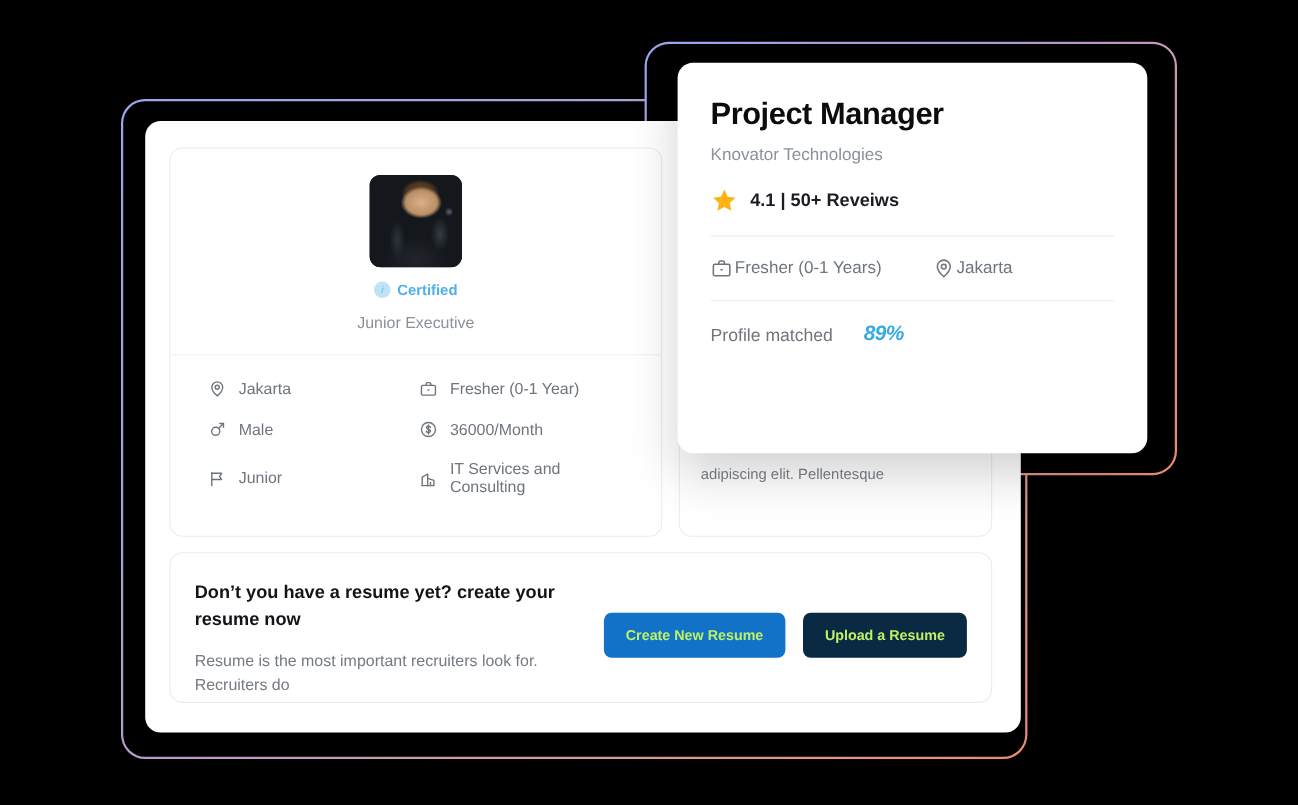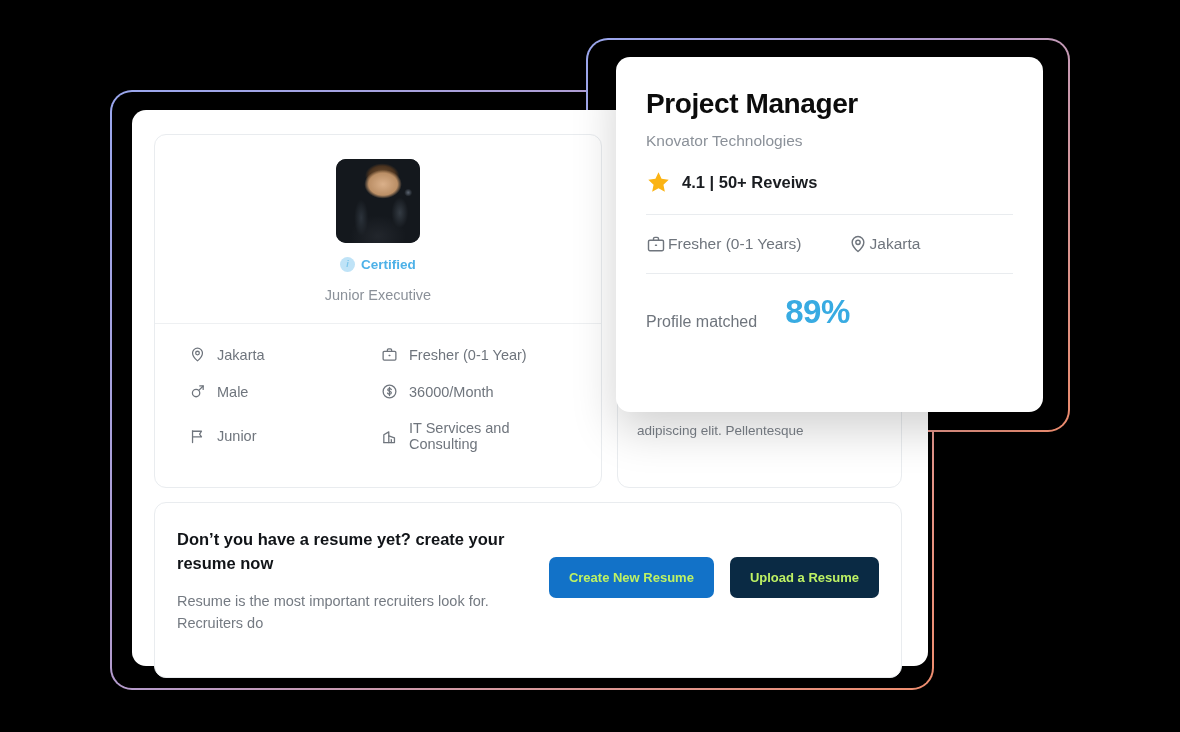--- a/index.html
+++ b/index.html
@@ -120,21 +120,21 @@
     position: absolute;
     left: 19px; top: 286px;
     width: 250px;
     font-size: 13.5px; line-height: 1.55; color: #7b8189;
   }
 
   
   .resume-card {
     position: absolute;
     left: 154px; top: 502px;
-    width: 748px; height: 176px;
+    width: 748px; height: 137px;
     background: #ffffff;
     border: 1px solid #e9ecef;
     border-radius: 12px;
     padding: 24px 22px;
   }
   .resume-title {
     font-size: 16.5px; font-weight: 800; color: #111418;
     line-height: 1.48; max-width: 370px;
   }
   .resume-sub {
@@ -179,21 +179,21 @@
   }
   .star { width: 25px; height: 25px; color: #fbb414; flex: 0 0 25px; }
   .star svg { display: block; width: 100%; height: 100%; }
   .rating-text { font-size: 16.5px; font-weight: 700; color: #1a1d21; }
   .hr { height: 1px; background: #e9ecef; margin: 19px 0; }
   .job-meta { display: flex; align-items: center; gap: 46px; }
   .job-meta .detail { font-size: 15.5px; color: #6f757d; gap: 2px; }
   .job-meta .detail .ic { width: 20px; height: 20px; flex: 0 0 20px; }
   .job-match { display: flex; align-items: flex-end; gap: 28px; }
   .match-label { font-size: 16px; color: #6f757d; }
-  .match-value { font-size: 33px; font-weight: 800; color: #38abe2; letter-spacing: -0.5px; }
+  .match-value { font-size: 19px; font-weight: 800; color: #38abe2; letter-spacing: -0.5px; font-style: italic; }
 </style>
 </head>
 <body>
 
 <div class="stage">
 
   <div class="frame" id="frame-left">
     <div class="frame-inner"></div>
   </div>
   <div class="frame" id="frame-right">

